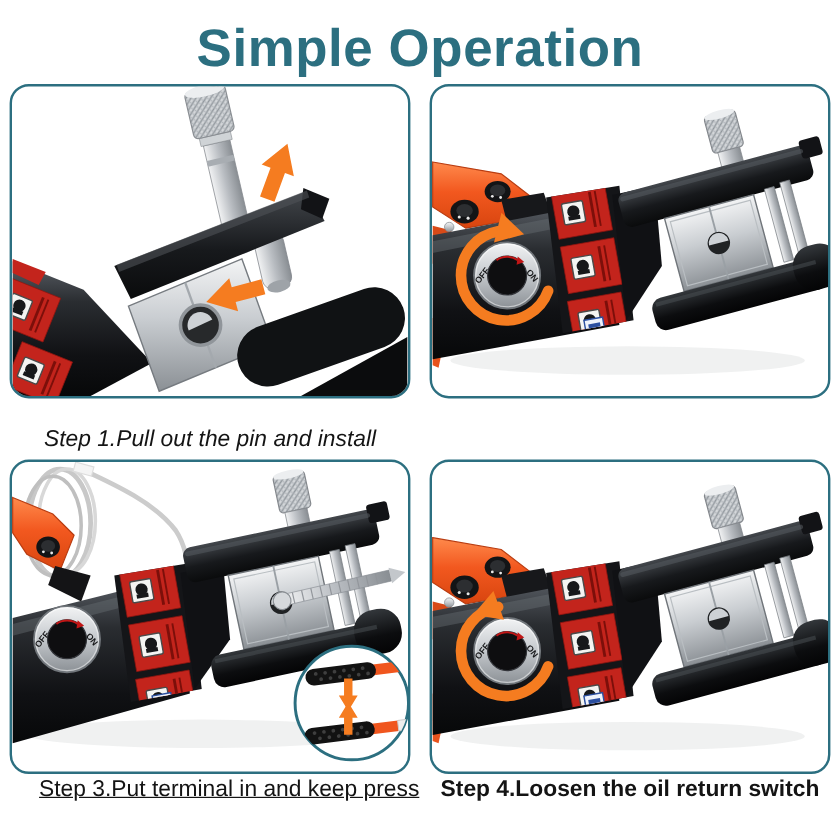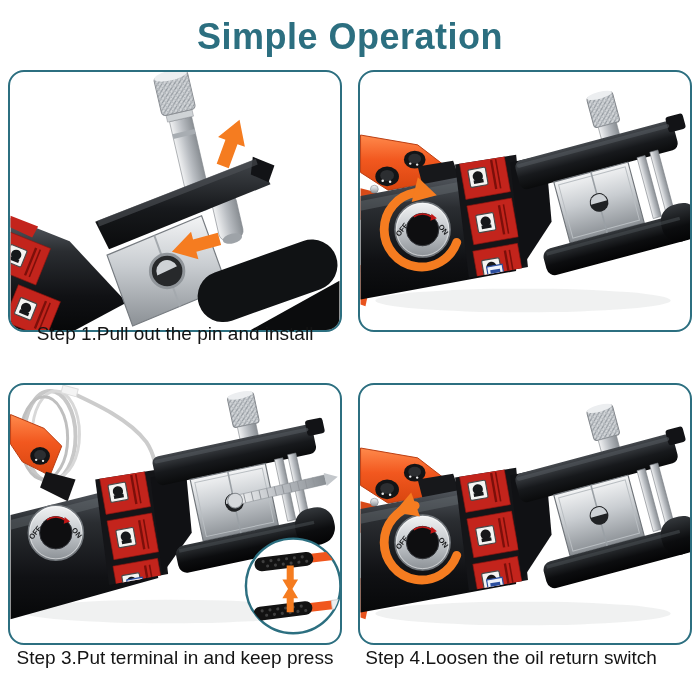--- a/index.html
+++ b/index.html
@@ -1,29 +1,29 @@
 <!DOCTYPE html>
 <html><head>
 <meta charset="utf-8">
 <style>
   html,body{margin:0;padding:0;background:#ffffff;}
   body{width:700px;height:700px;font-family:"Liberation Sans",sans-serif;}
   .canvas{position:relative;width:700px;height:700px;background:#fff;overflow:hidden;}
   .title{position:absolute;top:16px;left:0;width:100%;margin:0;text-align:center;
-         font-size:36px;font-weight:bold;color:#2C6F80;letter-spacing:.5px;}
+         font-size:44px;font-weight:bold;color:#2C6F80;letter-spacing:.5px;}
   .panel{position:absolute;width:334px;height:262px;box-sizing:border-box;
          border:2px solid #2C6F80;border-radius:16px;background:#fff;overflow:hidden;}
   .panel svg{display:block;width:100%;height:100%;}
   .caption{position:absolute;margin:0;width:334px;text-align:center;
            font-size:19px;line-height:22px;color:#141414;}
   .caption span{display:block;}
   #p1{left:8px;top:70px;}   #p2{left:358px;top:70px;}
   #p3{left:8px;top:383px;}  #p4{left:358px;top:383px;}
-  #c1{left:8px;top:323px;}  #c2{left:358px;top:337px;}
-  #c3{left:8px;top:647px;}  #c4{left:344px;top:647px;}
+  #c1{left:8px;top:356px;font-style:italic;}  #c2{left:358px;top:337px;}
+  #c3{left:24px;top:647px;text-decoration:underline;}  #c4{left:358px;top:647px;font-weight:bold;}
   .defs-svg{position:absolute;width:0;height:0;overflow:hidden;}
 </style>
 </head>
 <body>
 
 <div class="canvas">
 
   <h1 class="title">Simple Operation</h1>
 
   <svg class="defs-svg" aria-hidden="true">

